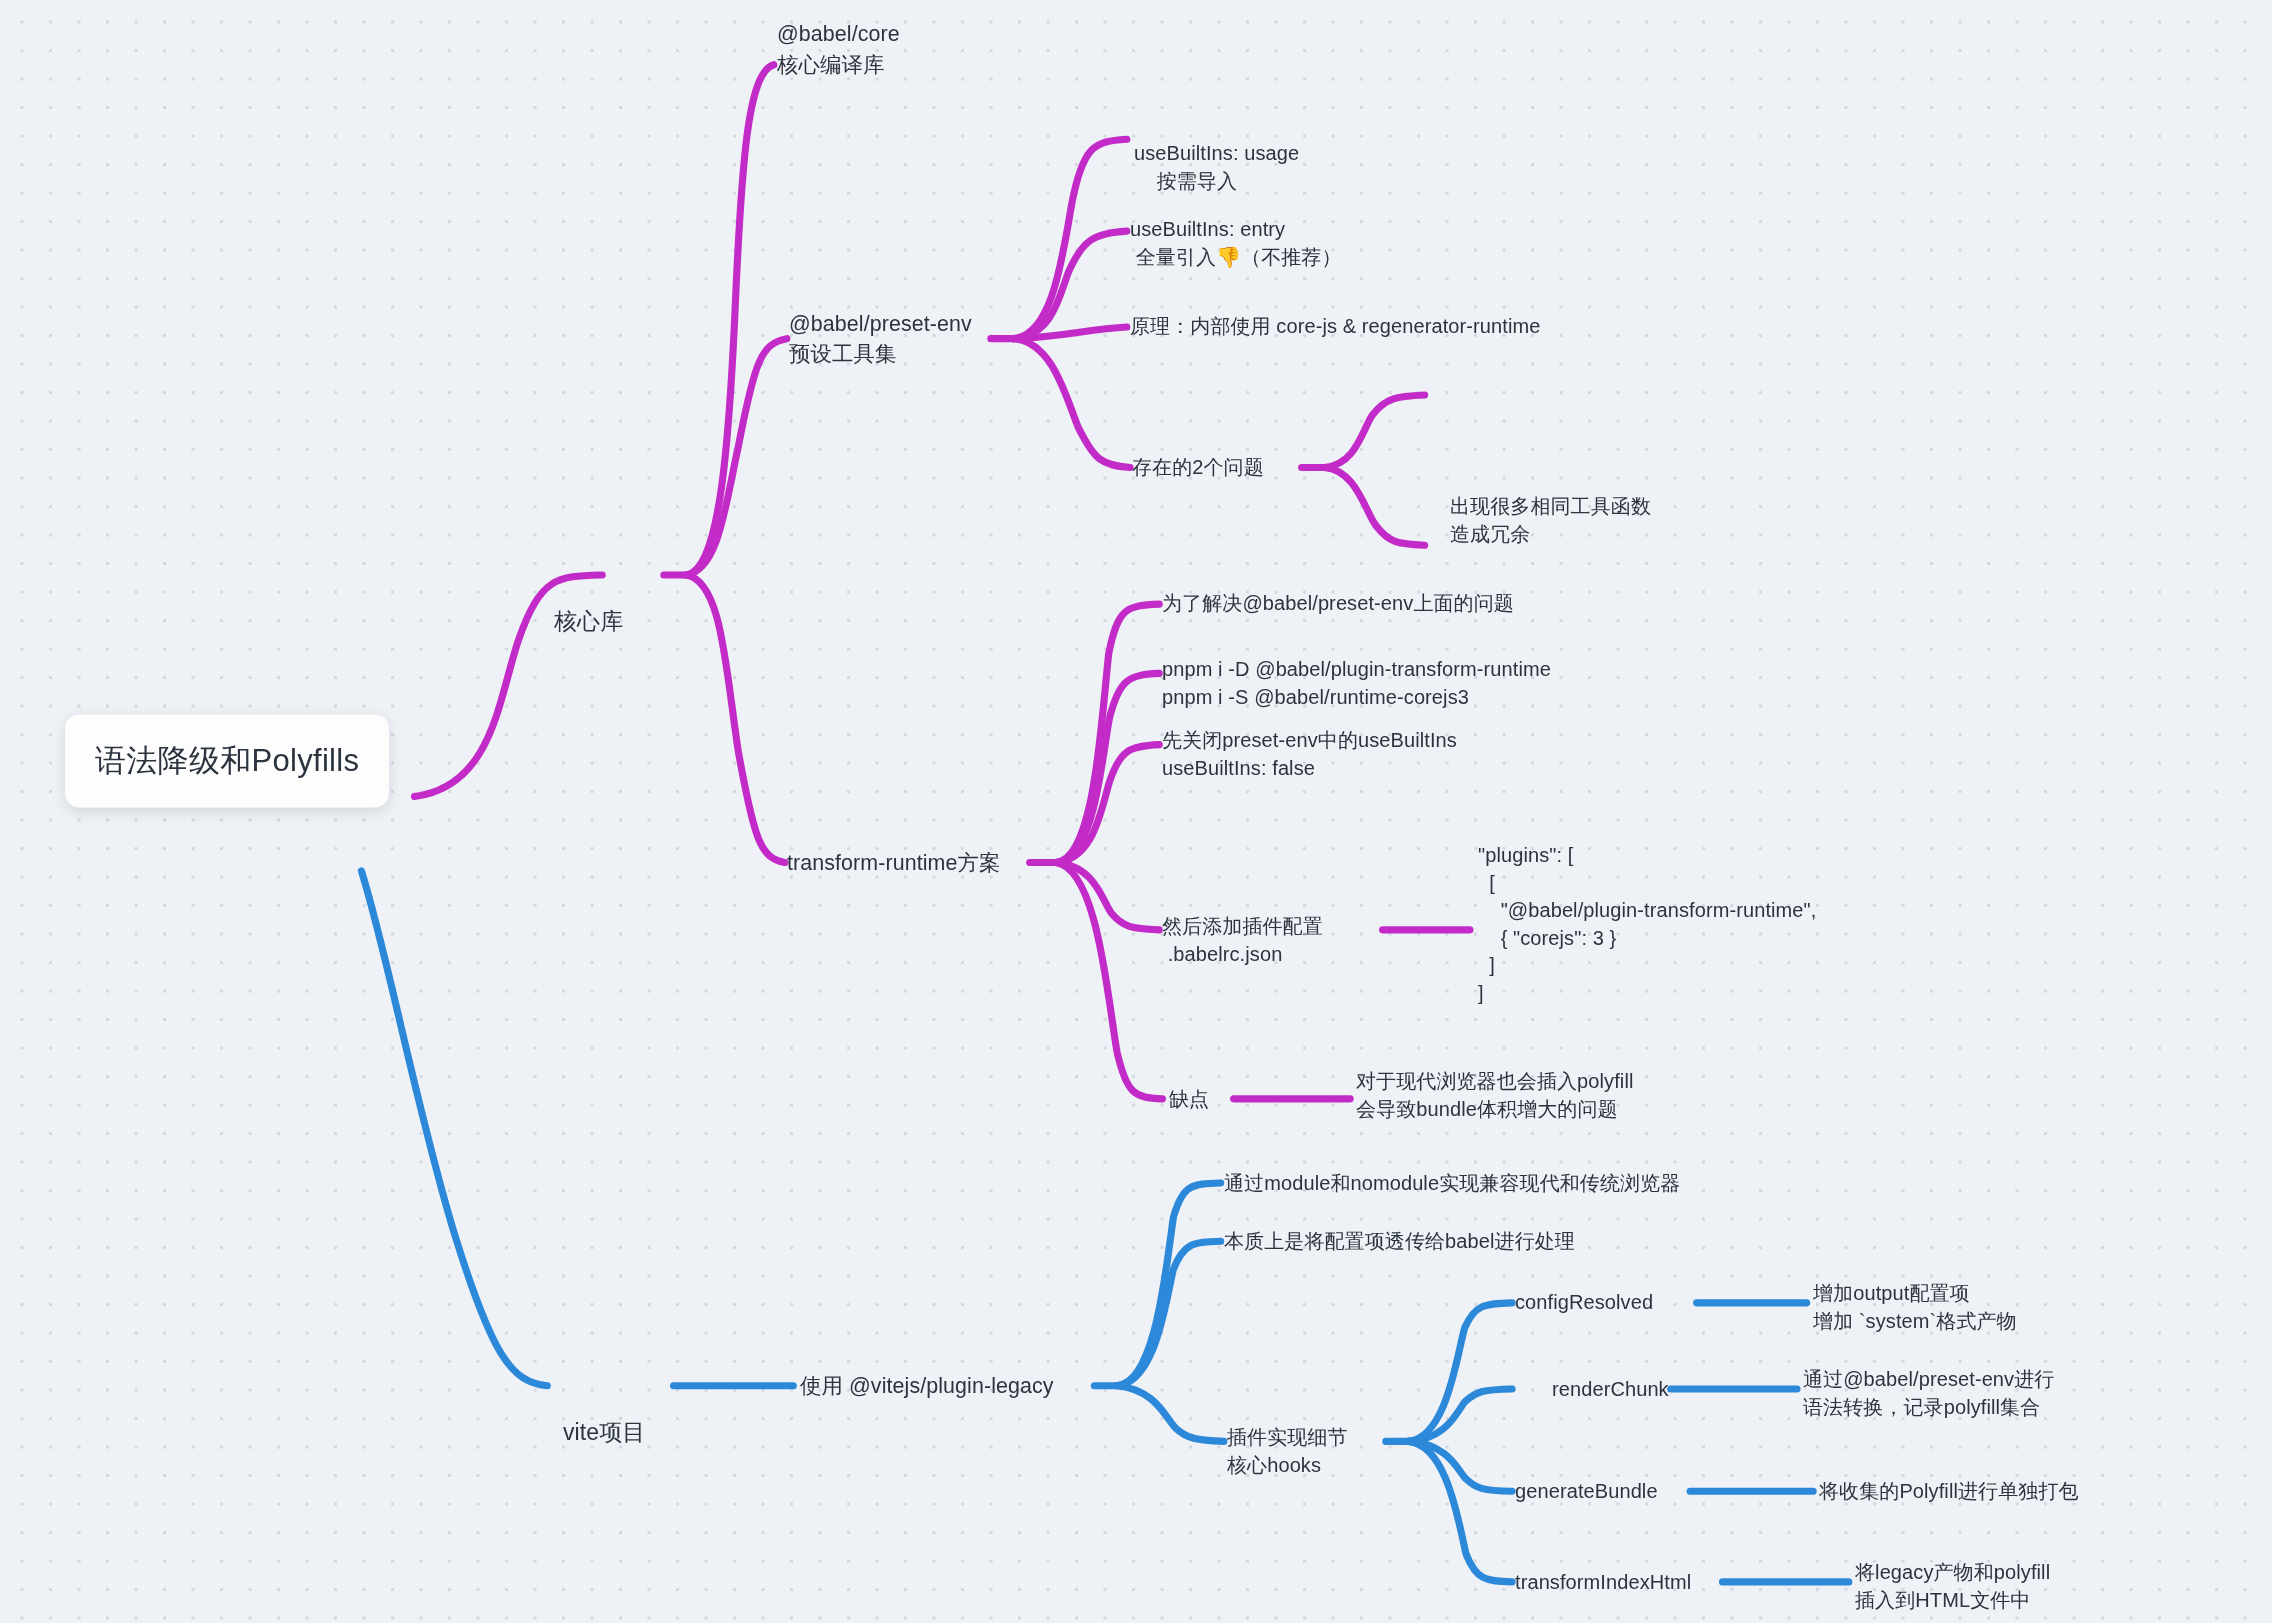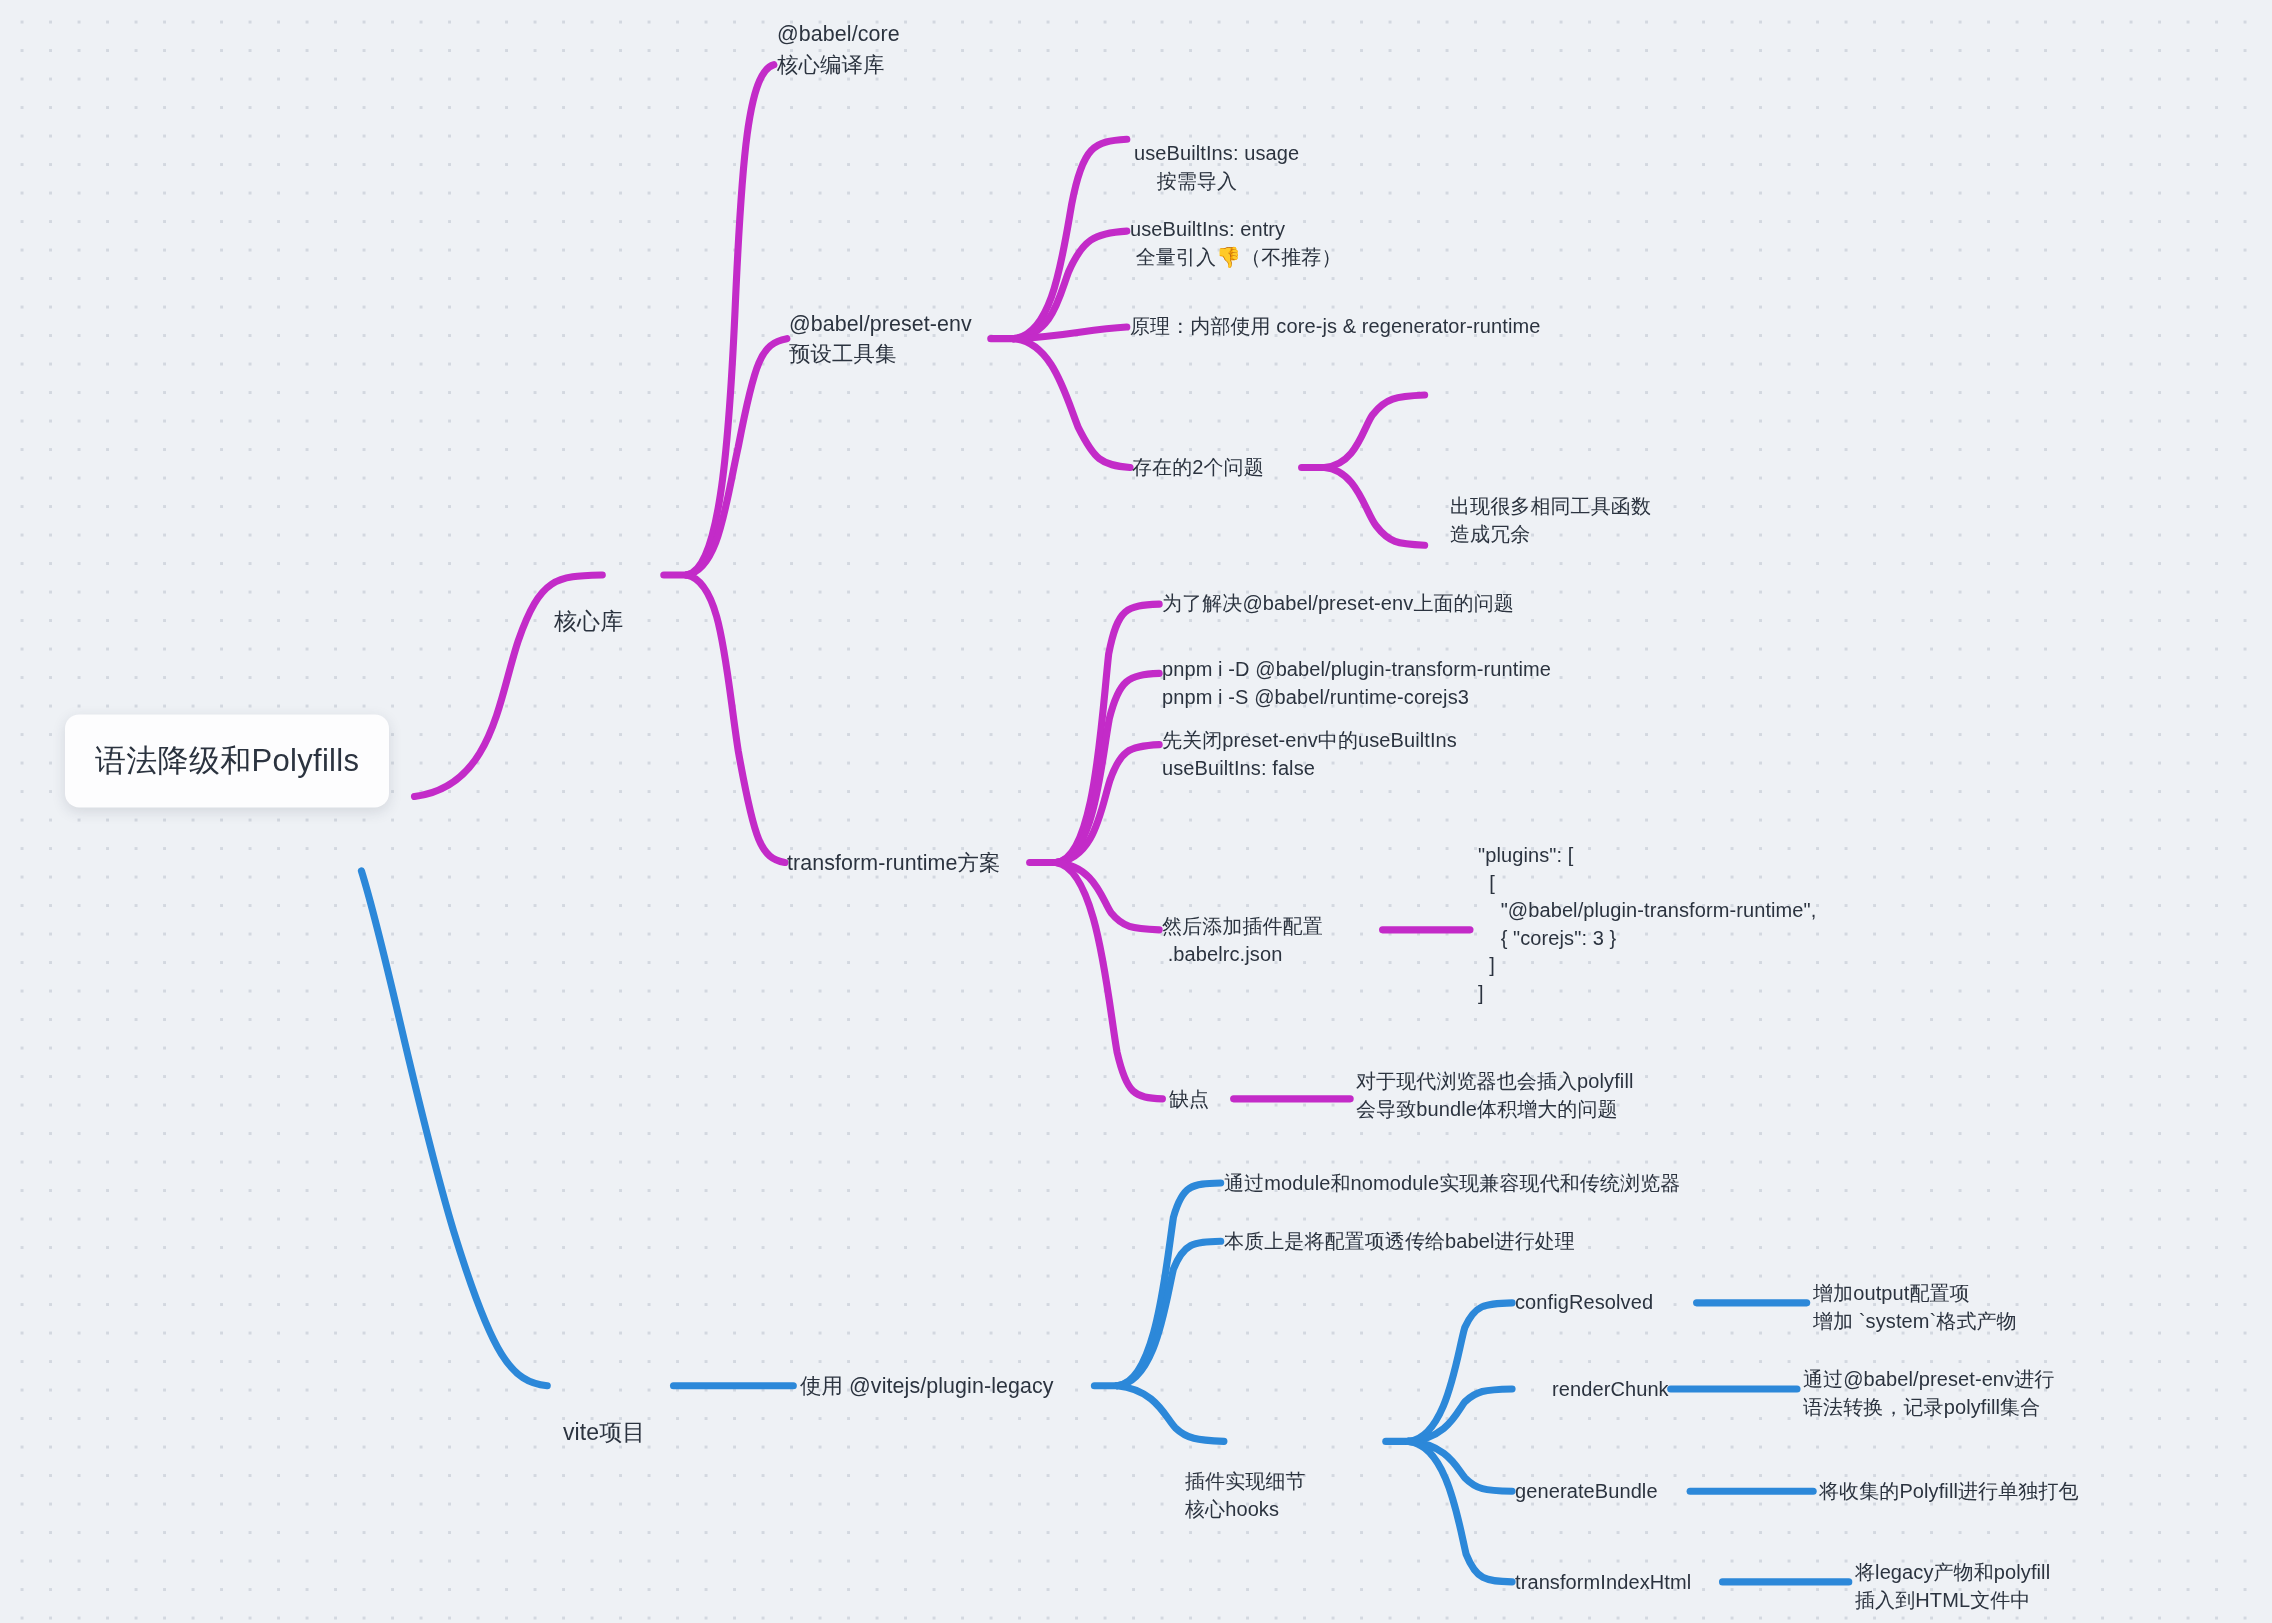--- a/index.html
+++ b/index.html
@@ -160,21 +160,21 @@
 会导致bundle体积增大的问题</div>
 
   <div class="node lvl1" style="left:563px; top:1370px;">vite项目</div>
 
   <div class="node lvl2" style="left:800px; top:1371px;">使用 @vitejs/plugin-legacy</div>
 
   <div class="node lvl3" style="left:1224px; top:1169px;">通过module和nomodule实现兼容现代和传统浏览器</div>
 
   <div class="node lvl3" style="left:1224px; top:1227px;">本质上是将配置项透传给babel进行处理</div>
 
-  <div class="node lvl3" style="left:1185px; top:1423px;margin-top:44px;">插件实现细节
+  <div class="node lvl3" style="left:1227px; top:1423px;">插件实现细节
 核心hooks</div>
 
   <div class="node lvl3" style="left:1515px; top:1288px;">configResolved</div>
 
   <div class="node lvl3" style="left:1813px; top:1279px;">增加output配置项
 增加 `system`格式产物</div>
 
   <div class="node lvl3" style="left:1515px; top:1375px;margin-left:37px;">renderChunk</div>
 
   <div class="node lvl3" style="left:1803px; top:1365px;">通过@babel/preset-env进行

